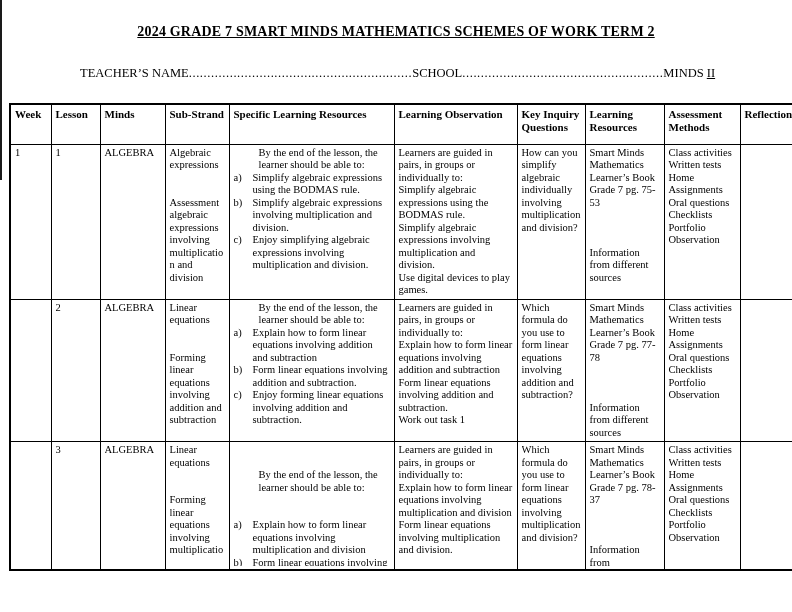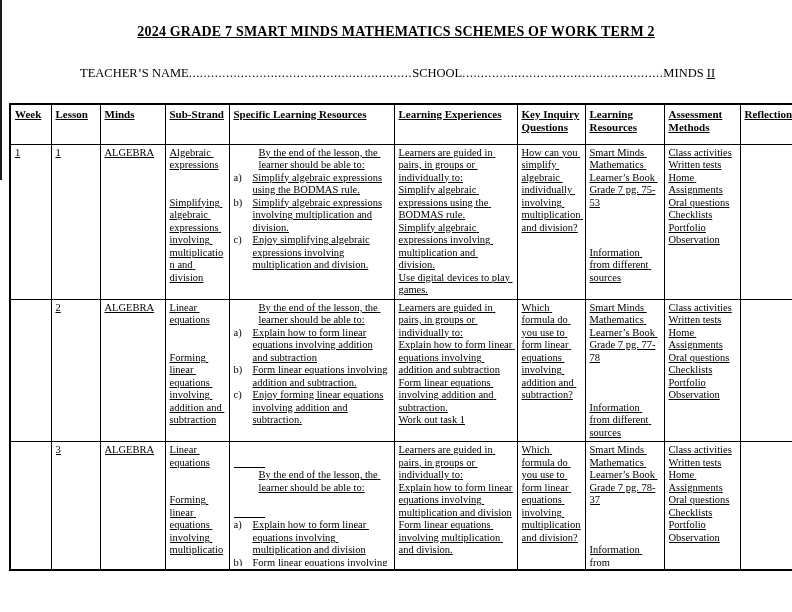--- a/index.html
+++ b/index.html
@@ -18,21 +18,21 @@
   .teacher-line .dots{letter-spacing:.6px;}
   .term-value{text-decoration:underline;margin-top:29px;}
   table.sow{
     position:absolute;left:9px;top:103px;width:810px;
     border-collapse:collapse;table-layout:fixed;
     border:2px solid #000;
     font-size:10.5px;line-height:12.5px;
   }
   table.sow th,table.sow td{
     border:1px solid #000;vertical-align:top;padding:2px 4px;
-    overflow:hidden;overflow-wrap:break-word;word-wrap:break-word;text-decoration:underline;
+    overflow:hidden;overflow-wrap:break-word;word-wrap:break-word;
   }
   table.sow th{
     font-size:11px;font-weight:bold;text-align:left;line-height:13px;padding-top:3px;
   }
   tr.hdr{height:40px;}
   tr.r1{height:152px;}
   tr.r2{height:142px;}
   tr.r3{height:128px;}
   td.pre, .pre{white-space:pre-wrap;}
   td.assess{padding-right:10px;}
@@ -64,36 +64,36 @@
       <col style="width:76px">
         <col style="width:80px">
     </colgroup>
     <thead>
       <tr class="hdr">
         <th>Week</th>
         <th>Lesson</th>
         <th>Minds</th>
         <th>Sub-Strand</th>
         <th>Specific Learning Resources</th>
-        <th>Learning Experiences</th>
+        <th>Learning Observation</th>
         <th>Key Inquiry Questions</th>
         <th>Learning Resources</th>
         <th>Assessment Methods</th>
         <th>Reflection</th>
       </tr>
     </thead>
     <tbody>
       <tr class="r1">
         <td class="pre">1</td>
         <td class="pre">1</td>
         <td class="pre">ALGEBRA</td>
         <td class="pre">Algebraic expressions
 
 
-Simplifying algebraic expressions involving multiplication and division</td>
+Assessment algebraic expressions involving multiplication and division</td>
         <td>
           <div class="outcomes-intro">By the end of the lesson, the learner should be able to:</div>
           <div>
               <div class="hang"><span class="marker">a)</span><span>Simplify algebraic expressions using the BODMAS rule.</span></div>
               <div class="hang"><span class="marker">b)</span><span>Simplify algebraic expressions involving multiplication and division.</span></div>
               <div class="hang"><span class="marker">c)</span><span>Enjoy simplifying algebraic expressions involving multiplication and division.</span></div>
             </div>
         </td>
         <td class="pre">Learners are guided in pairs, in groups or individually to:
 Simplify algebraic expressions using the BODMAS rule.

